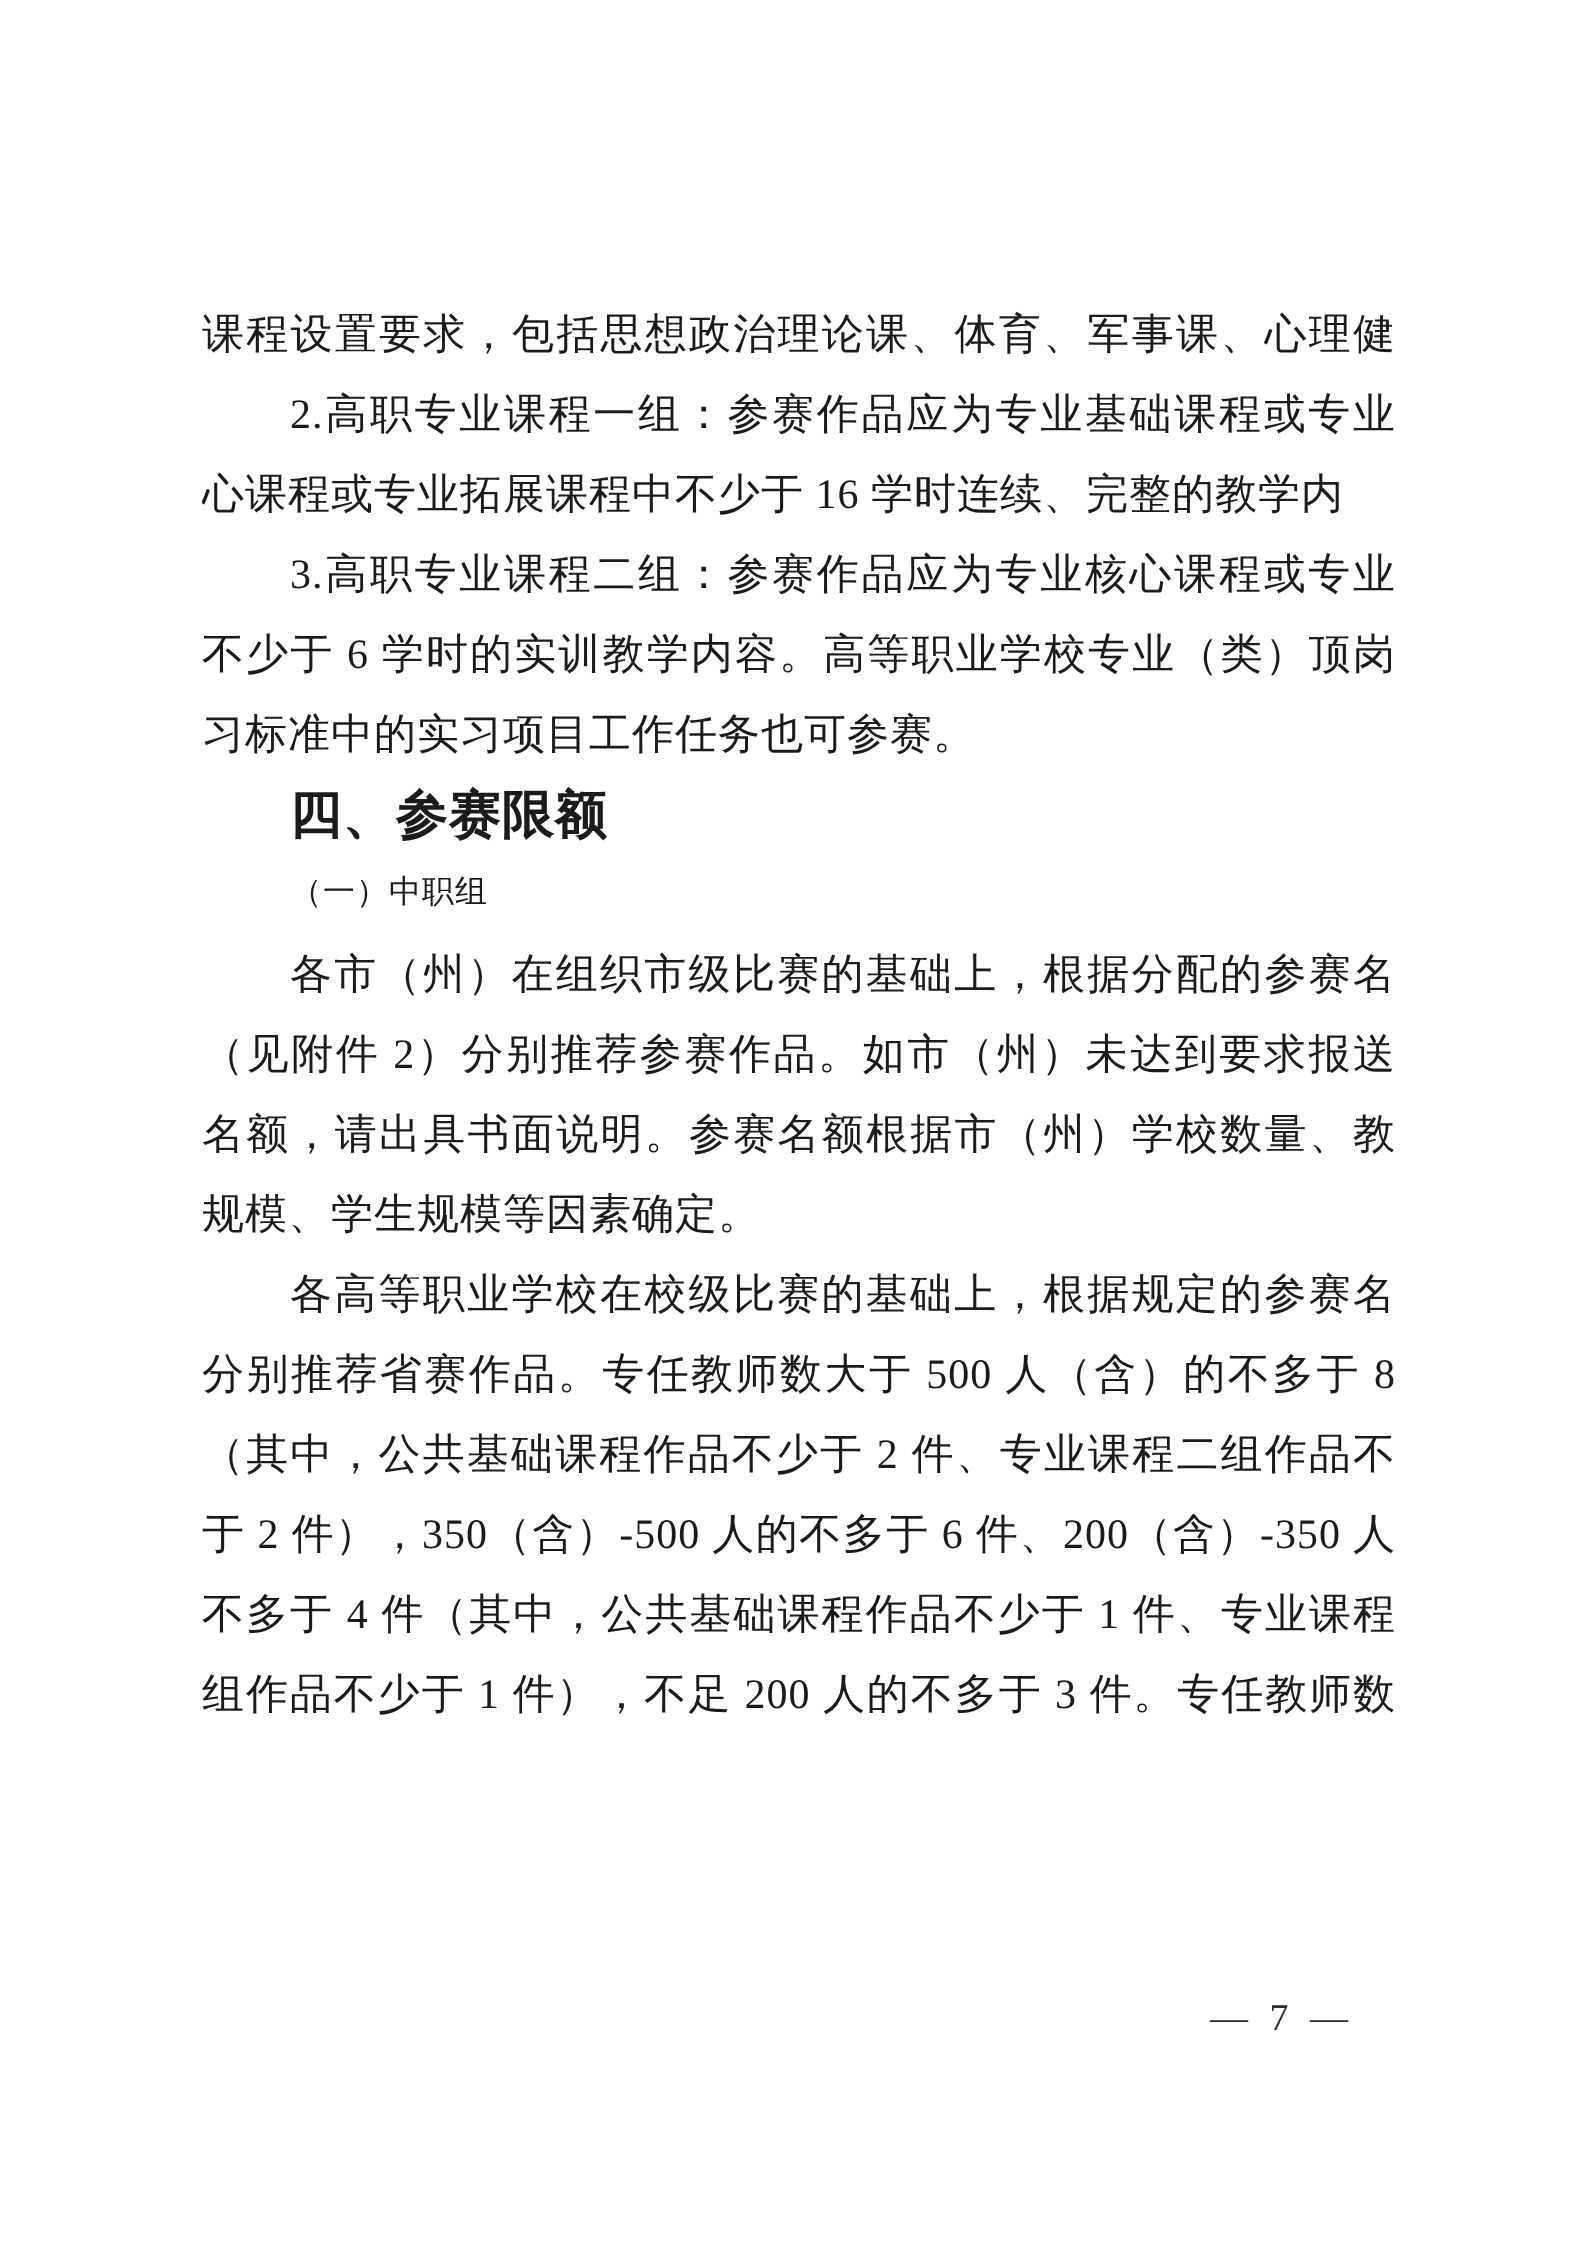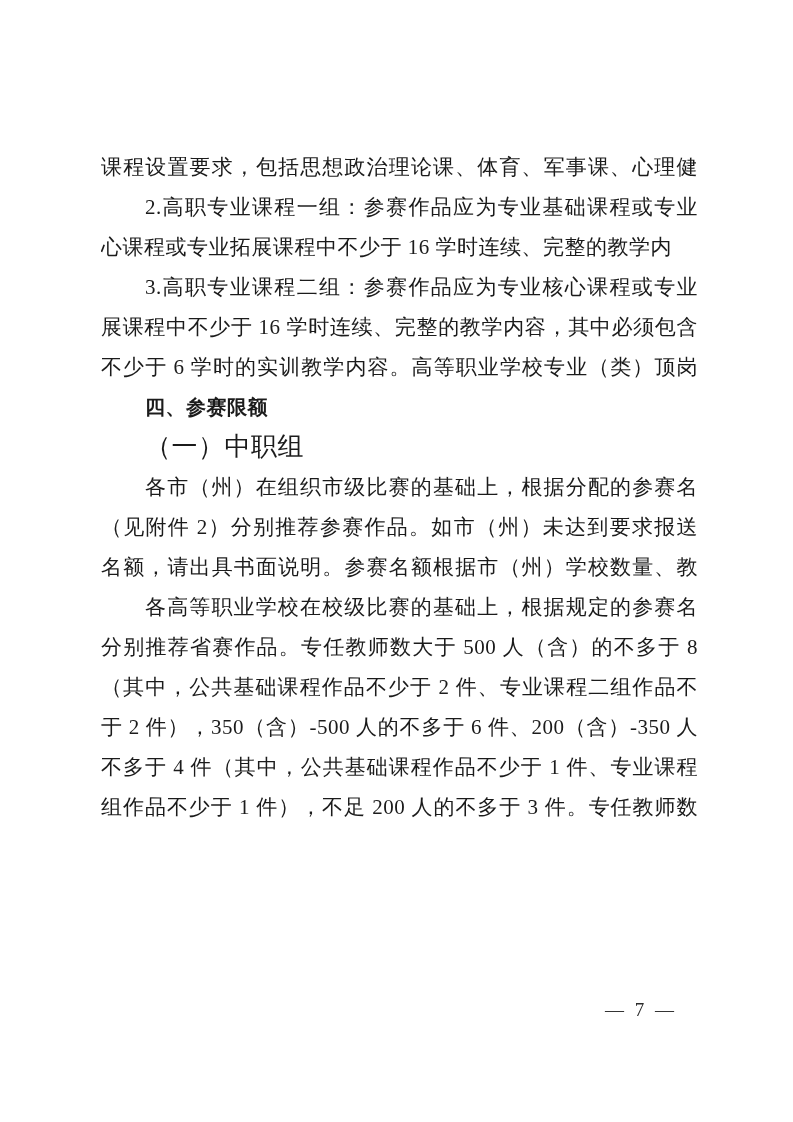--- a/index.html
+++ b/index.html
@@ -34,24 +34,24 @@
     text-align: justify;
     text-align-last: justify;
     text-justify: inter-character;
   }
   .line.indent {
     text-indent: 44px;
   }
   .line.heading {
     font-family: Liberation Sans, sans-serif;
     font-weight: bold;
-    font-size: 20px;
+    font-size: 26px;
   }
   .line.subheading {
-    font-size: 26px;
+    font-size: 16px;
   }
   .page-number {
     position: absolute;
     top: 998px;
     right: 116px;
     font-size: 19px;
     line-height: 24px;
     letter-spacing: 3px;
     color: #2a2a2a;
     white-space: nowrap;
@@ -59,27 +59,28 @@
 </style>
 </head>
 <body>
 
 <div class="page">
   <div class="content">
       <div class="line justify">课程设置要求，包括思想政治理论课、体育、军事课、心理健康</div>
       <div class="line indent justify">2.高职专业课程一组：参赛作品应为专业基础课程或专业核</div>
       <div class="line">心课程或专业拓展课程中不少于 16 学时连续、完整的教学内容。</div>
       <div class="line indent justify">3.高职专业课程二组：参赛作品应为专业核心课程或专业拓</div>
-      <div class="line justify">展课程中不少于 16 学时连续、完整的教学内容，其中必须包含</div>
       <div class="line justify">不少于 6 学时的实训教学内容。高等职业学校专业（类）顶岗实</div>
+      <div class="line">习标准中的实习项目工作任务也可参赛。</div>
       <div class="line indent heading">四、参赛限额</div>
       <div class="line indent subheading">（一）中职组</div>
       <div class="line indent justify">各市（州）在组织市级比赛的基础上，根据分配的参赛名额</div>
       <div class="line justify">（见附件 2）分别推荐参赛作品。如市（州）未达到要求报送的</div>
       <div class="line justify">名额，请出具书面说明。参赛名额根据市（州）学校数量、教师</div>
+      <div class="line">规模、学生规模等因素确定。</div>
       <div class="line indent justify">各高等职业学校在校级比赛的基础上，根据规定的参赛名额</div>
       <div class="line justify">分别推荐省赛作品。专任教师数大于 500 人（含）的不多于 8 件</div>
       <div class="line justify">（其中，公共基础课程作品不少于 2 件、专业课程二组作品不少</div>
       <div class="line justify">于 2 件），350（含）-500 人的不多于 6 件、200（含）-350 人的</div>
       <div class="line justify">不多于 4 件（其中，公共基础课程作品不少于 1 件、专业课程二</div>
       <div class="line justify">组作品不少于 1 件），不足 200 人的不多于 3 件。专任教师数依</div>
     </div>
   <div class="page-number">— 7 —</div>
 </div>
 

